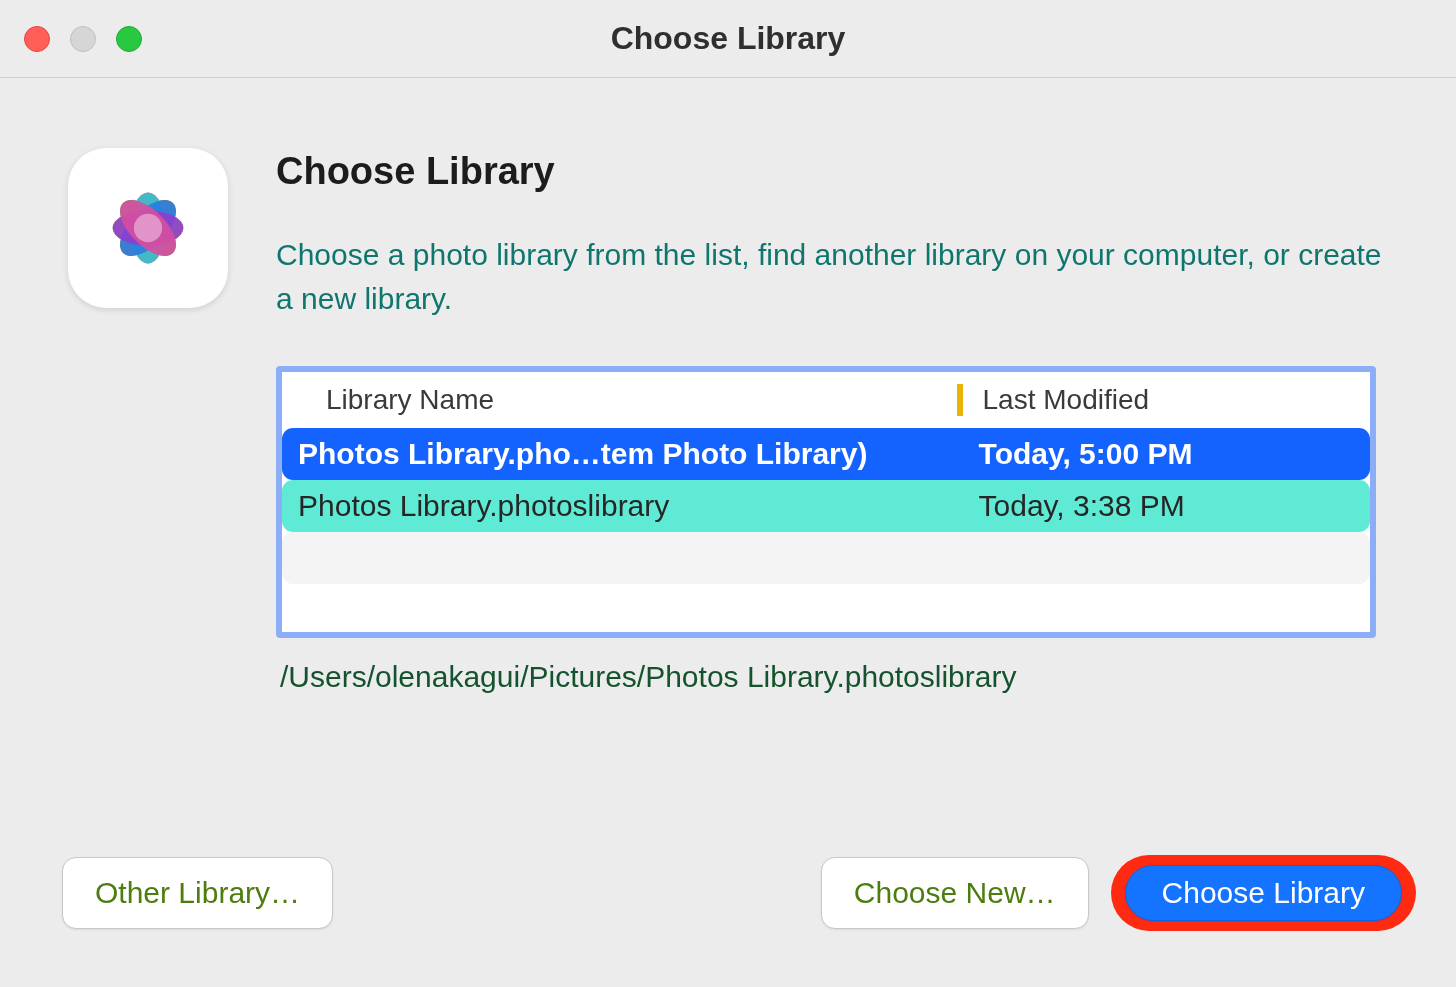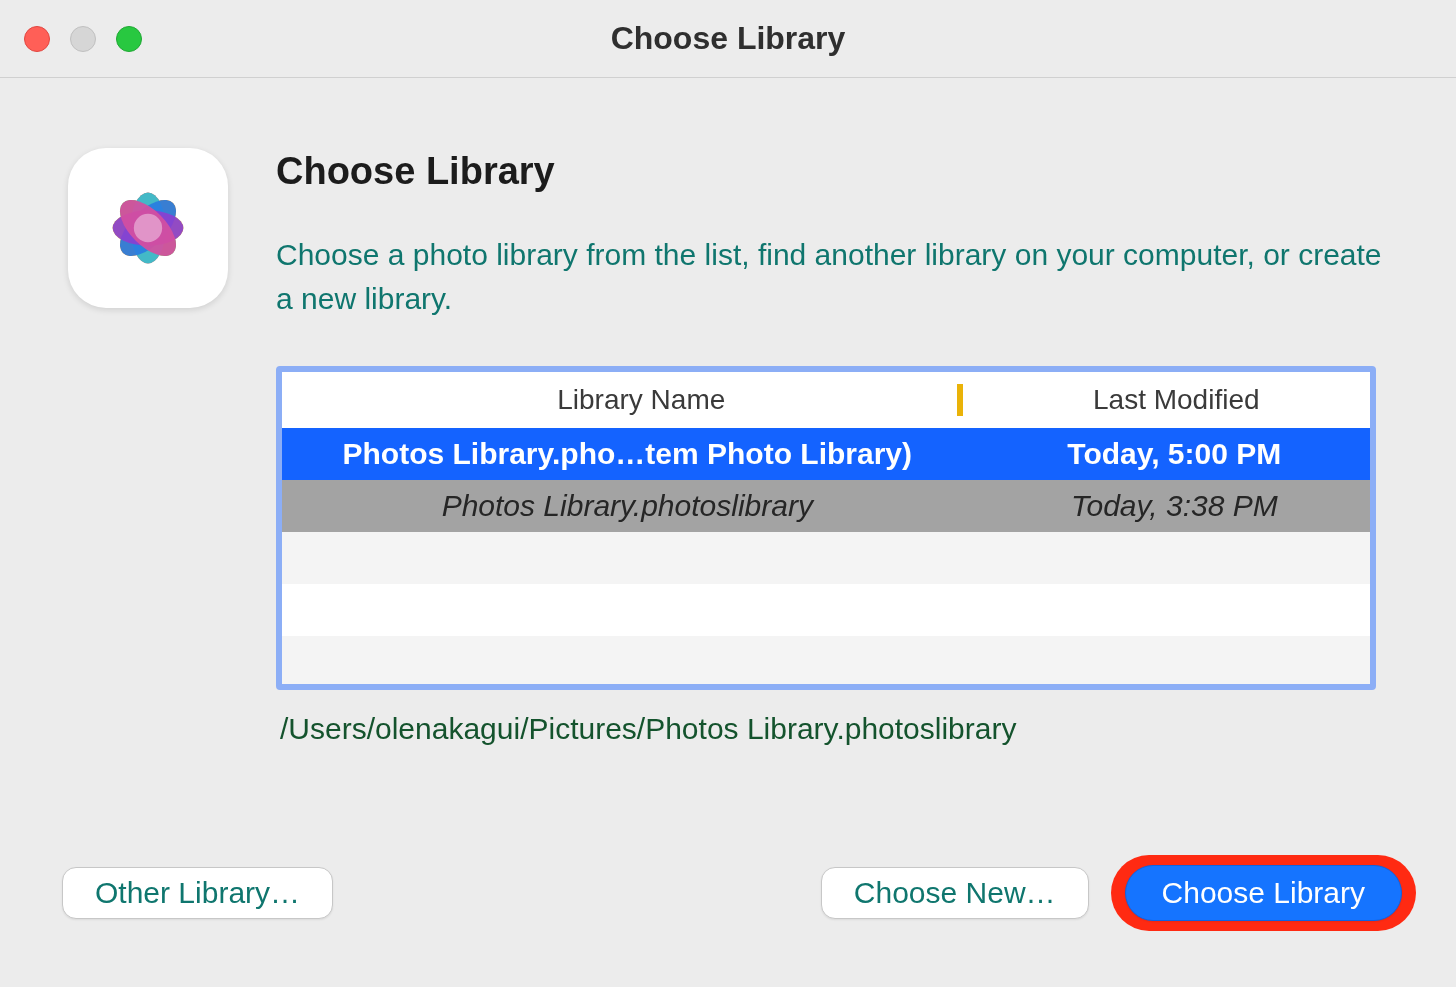--- a/index.html
+++ b/index.html
@@ -84,23 +84,22 @@
     line-height: 1.45;
     color: #0f766e;
     margin-top: 40px;
   }
   .table-wrap {
     margin-left: 208px;
     margin-right: 12px;
     border: 6px solid #8caef6;
     border-radius: 4px;
     background: #ffffff;
-    height: 324px;
+    height: 272px;
     overflow: hidden;
-    text-align: center;
   }
   .thead {
     display: flex;
     height: 56px;
     align-items: center;
     font-size: 28px;
     color: #3a3a3a;
     background: #ffffff;
   }
   .thead .col-name {
@@ -110,42 +109,42 @@
   .thead .col-mod {
     flex: 1;
     border-left: 6px solid #eab308;
     padding-left: 20px;
   }
   .trow {
     display: flex;
     height: 52px;
     align-items: center;
     font-size: 30px;
+    border-radius: 11px;
   }
   .trow .col-name {
     flex: 0 0 62%;
     padding-left: 16px;
     white-space: nowrap;
     overflow: hidden;
     text-overflow: ellipsis;
   }
   .trow .col-mod {
     flex: 1;
     padding-left: 22px;
     white-space: nowrap;
   }
   .trow.selected {
     background: #1463ff;
     color: #ffffff;
     font-weight: 600;
   }
   .trow.alt {
-    background: #a3a3a3;
+    background: #5eead4;
     color: #262626;
-    font-style: italic;
   }
   .trow.alt + .trow.alt-empty,
   .trow.alt-empty {
     background: #f4f4f4;
     height: 52px;
   }
   .path-label {
     margin-left: 212px;
     margin-top: 22px;
     font-size: 30px;
@@ -154,28 +153,28 @@
   .button-bar {
     position: absolute;
     left: 62px;
     right: 40px;
     bottom: 56px;
     display: flex;
     align-items: center;
   }
   .button-bar .spacer { flex: 1; }
   .mac-btn {
-    height: 52px;
+    height: 72px;
     padding: 0 32px;
     font-size: 30px;
     font-weight: 500;
     border-radius: 14px;
     border: 1px solid #c7c7c7;
     background: #ffffff;
-    color: #0f766e;
+    color: #4d7c0f;
     box-shadow: 0 1px 2px rgba(0,0,0,0.08);
     cursor: pointer;
     display: inline-flex;
     align-items: center;
     justify-content: center;
   }
   .mac-btn.primary {
     background: #1574ff;
     border-color: #0f62e0;
     color: #ffffff;

